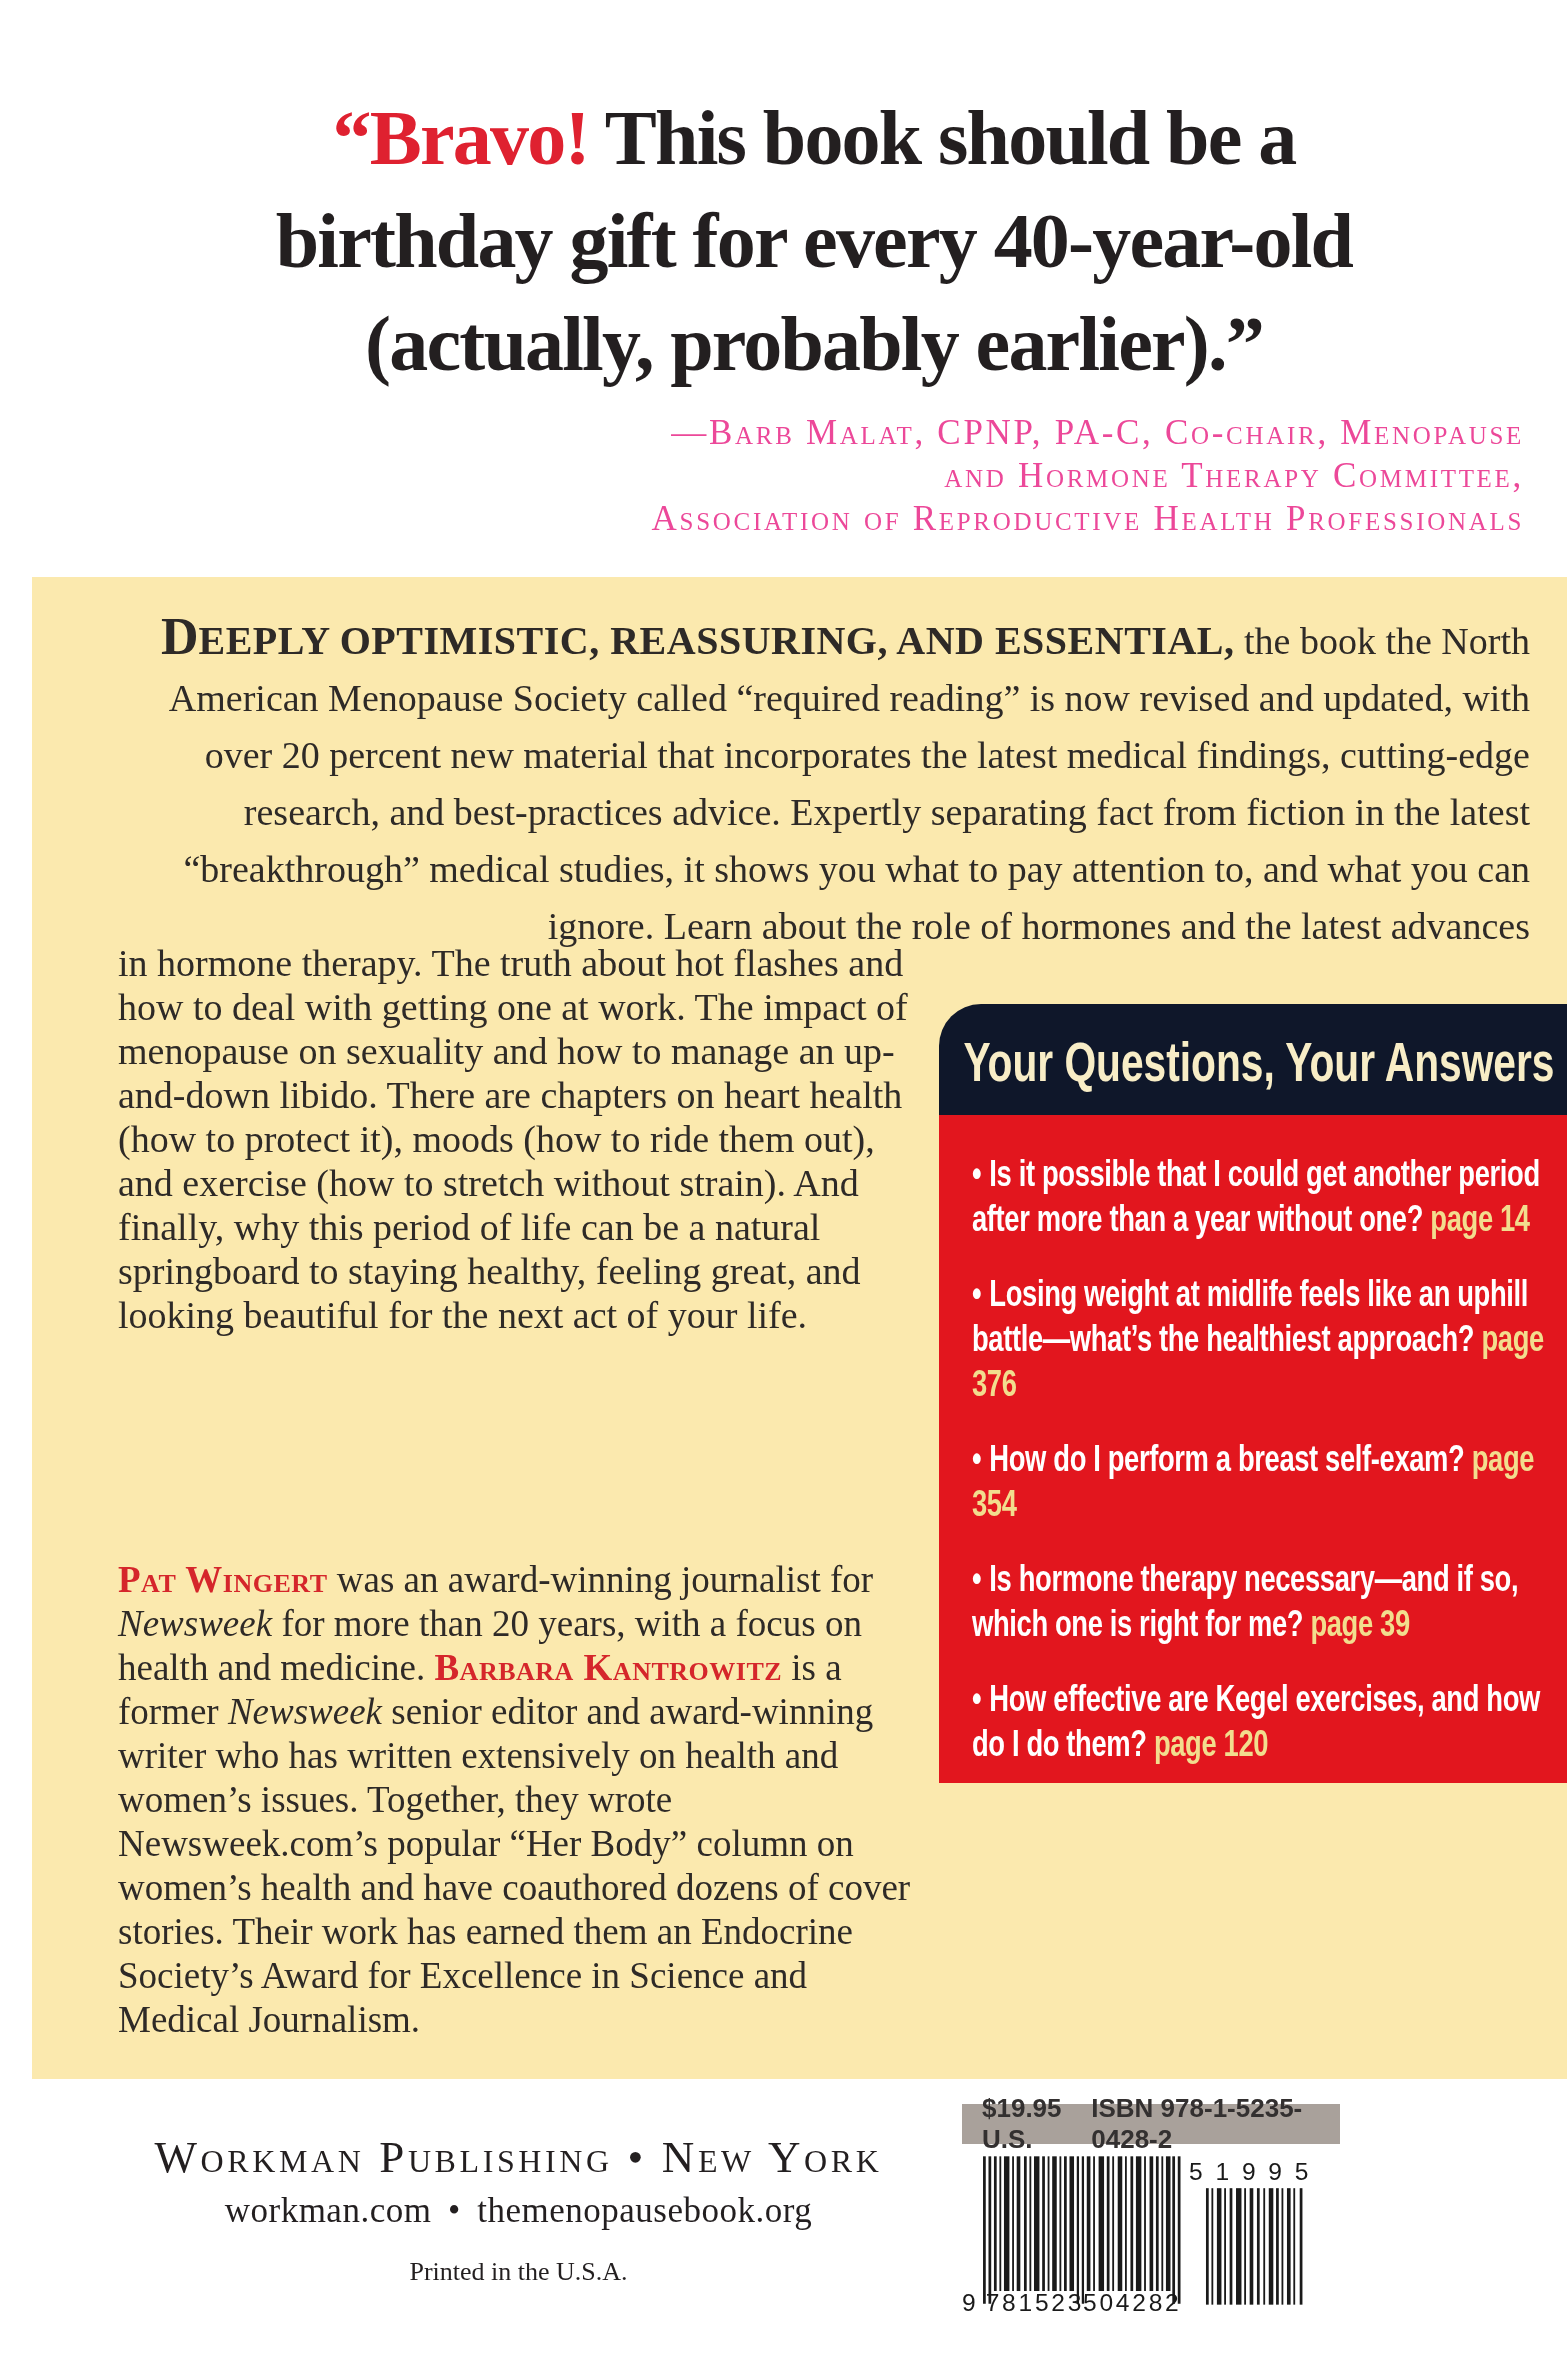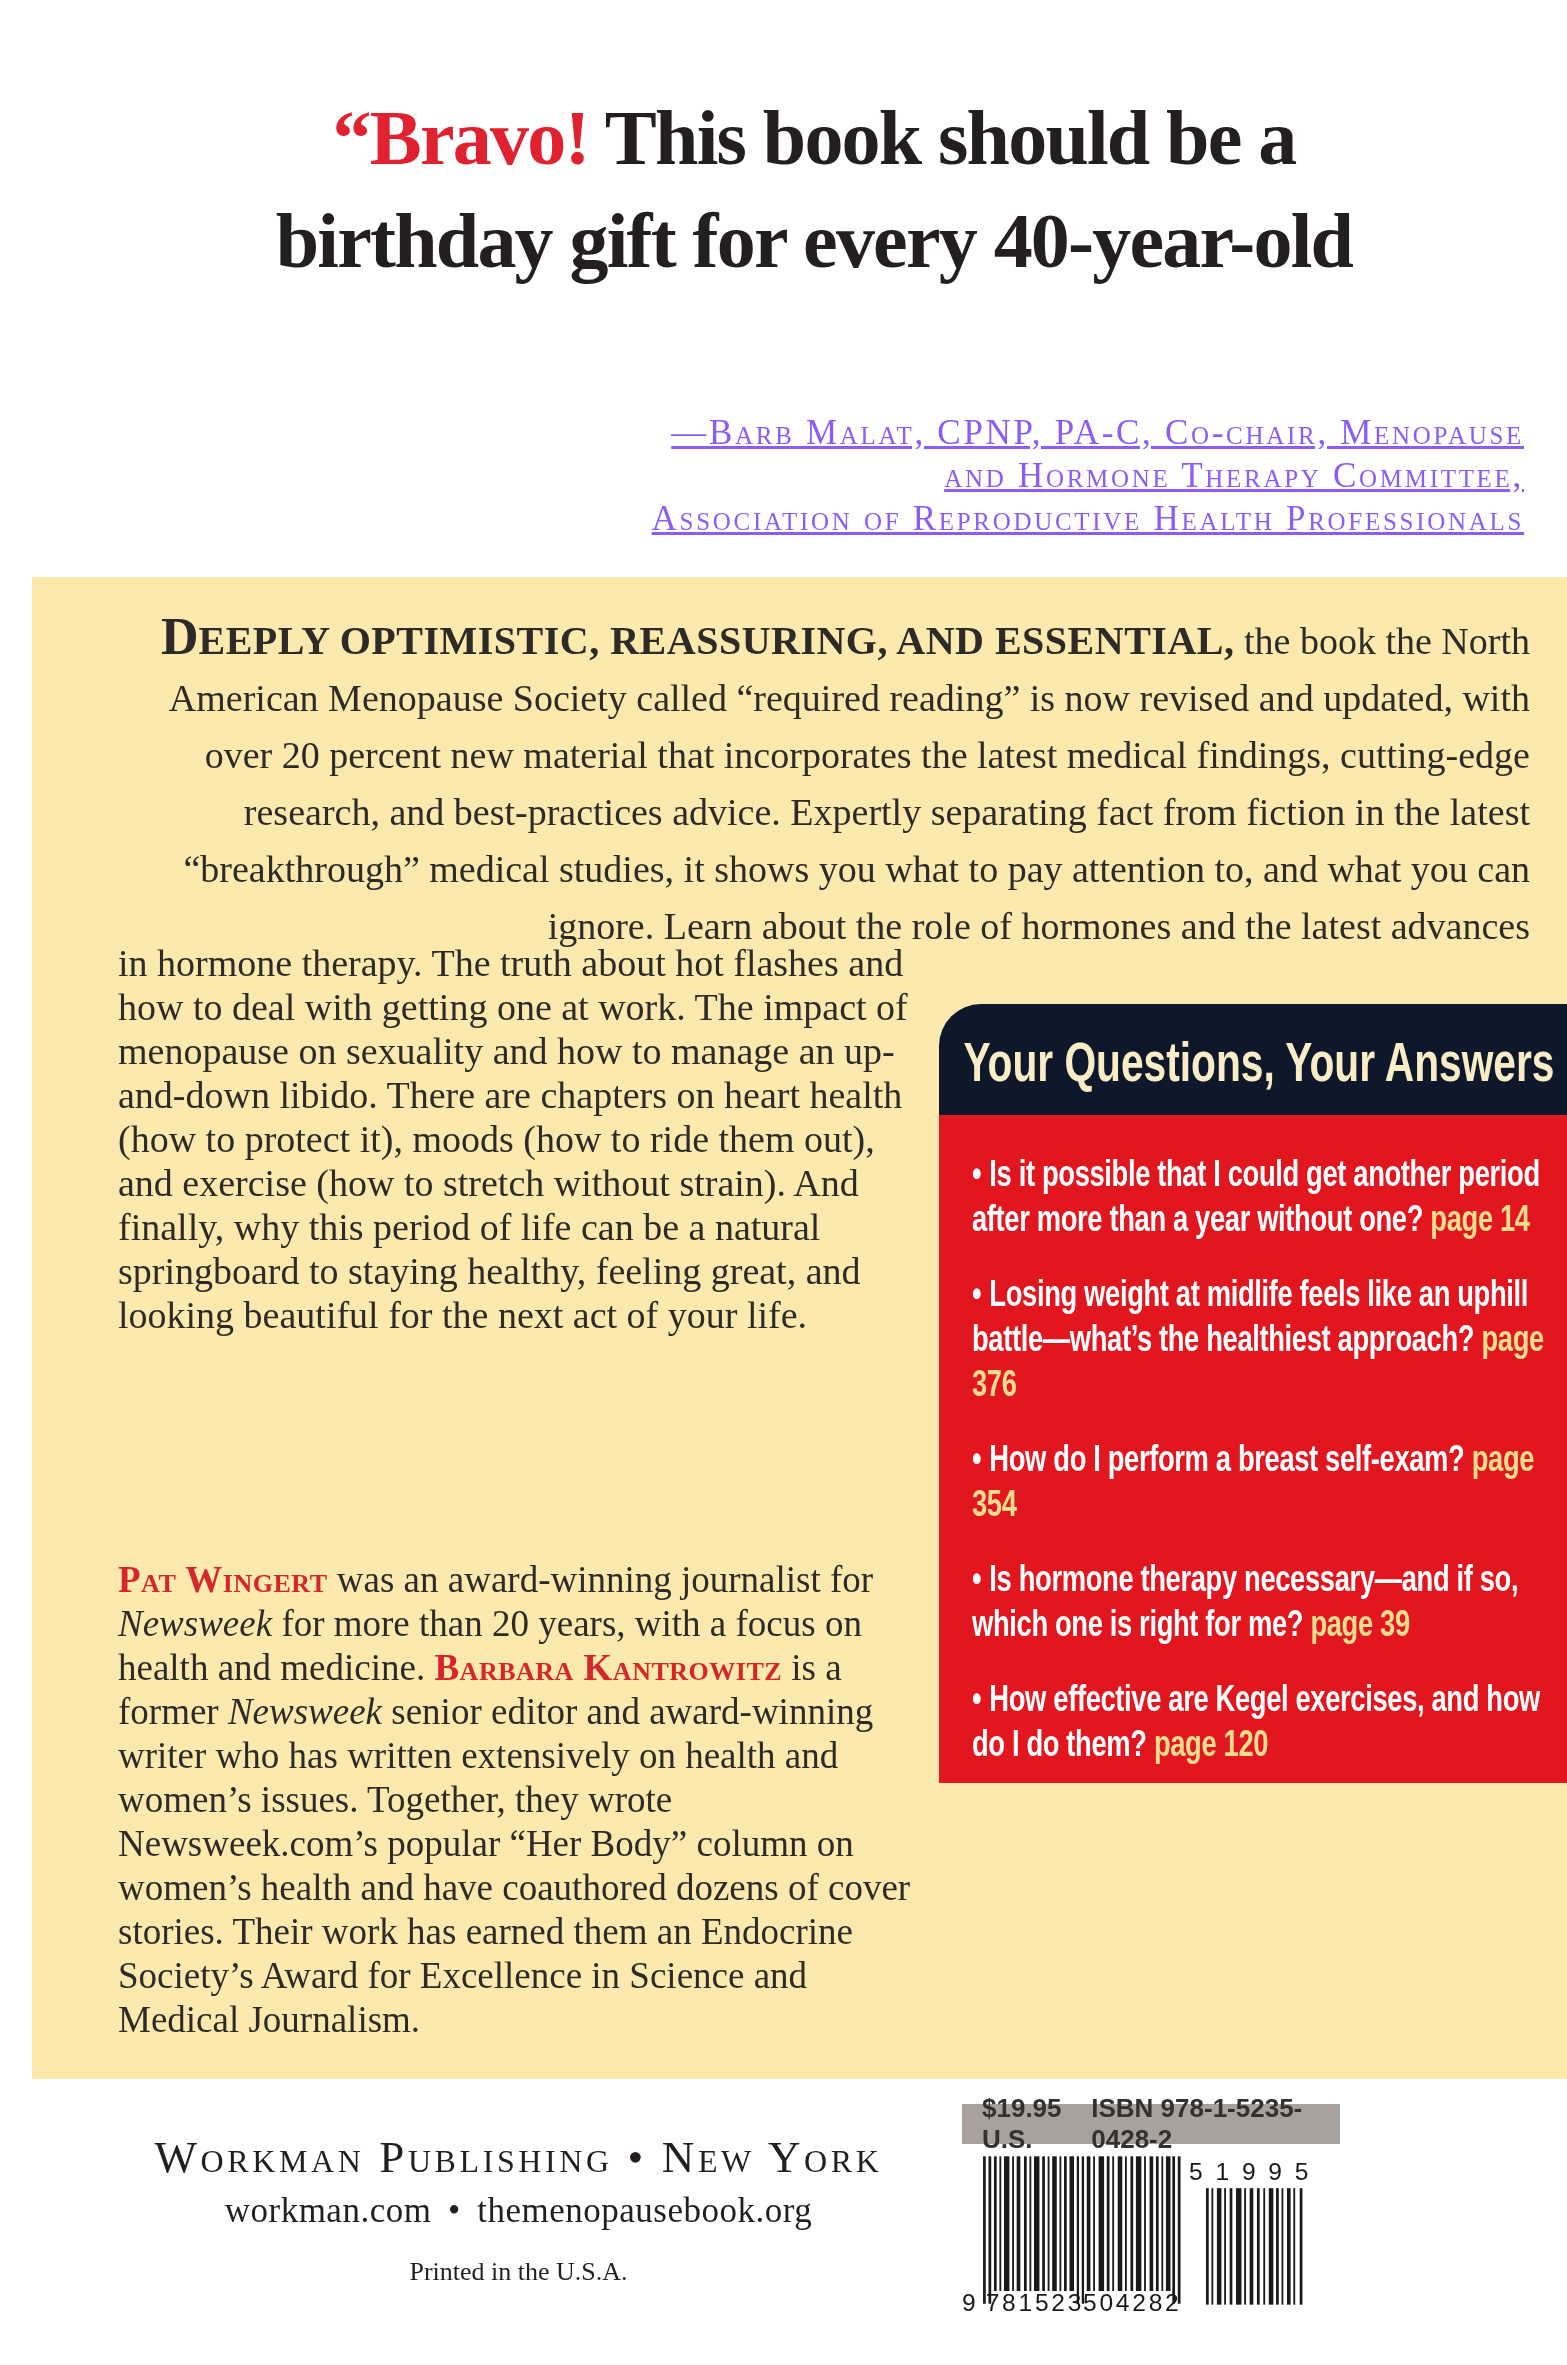--- a/index.html
+++ b/index.html
@@ -14,21 +14,21 @@
   .headline {
     position:absolute; left:45px; top:86px; width:1474px;
     text-align:center; font-weight:bold; font-size:78px; line-height:103px;
     letter-spacing:-1.8px; color:#231f20;
   }
   .headline .red { color:#df2130; }
 
   .attribution {
     position:absolute; right:76px; top:411px; width:1274px;
     text-align:right; font-variant:small-caps; font-size:35px; line-height:43px;
-    letter-spacing:2.7px; color:#8b5cf6;text-decoration:underline;
+    letter-spacing:2.7px; color:#ec4899;
   }
 
   
   .cream-band {
     position:absolute; left:0; top:577px; width:1568px; height:1502px;
     background:#fbe9ae;
   }
 
   .para1 {
     position:absolute; left:86px; top:608px; width:1412px;
@@ -99,20 +99,21 @@
   }
 </style>
 </head>
 <body>
 
 <div class="page">
 
   <div class="headline">
     <div><span class="red">“Bravo!</span><span> This book should be a</span></div>
     <div>birthday gift for every 40-year-old</div>
+    <div>(actually, probably earlier).”</div>
   </div>
 
   <div class="attribution">
     <div>—Barb Malat, CPNP, PA-C, Co-chair, Menopause</div>
     <div>and Hormone Therapy Committee,</div>
     <div>Association of Reproductive Health Professionals</div>
   </div>
 
   <div class="cream-band"></div>
 

